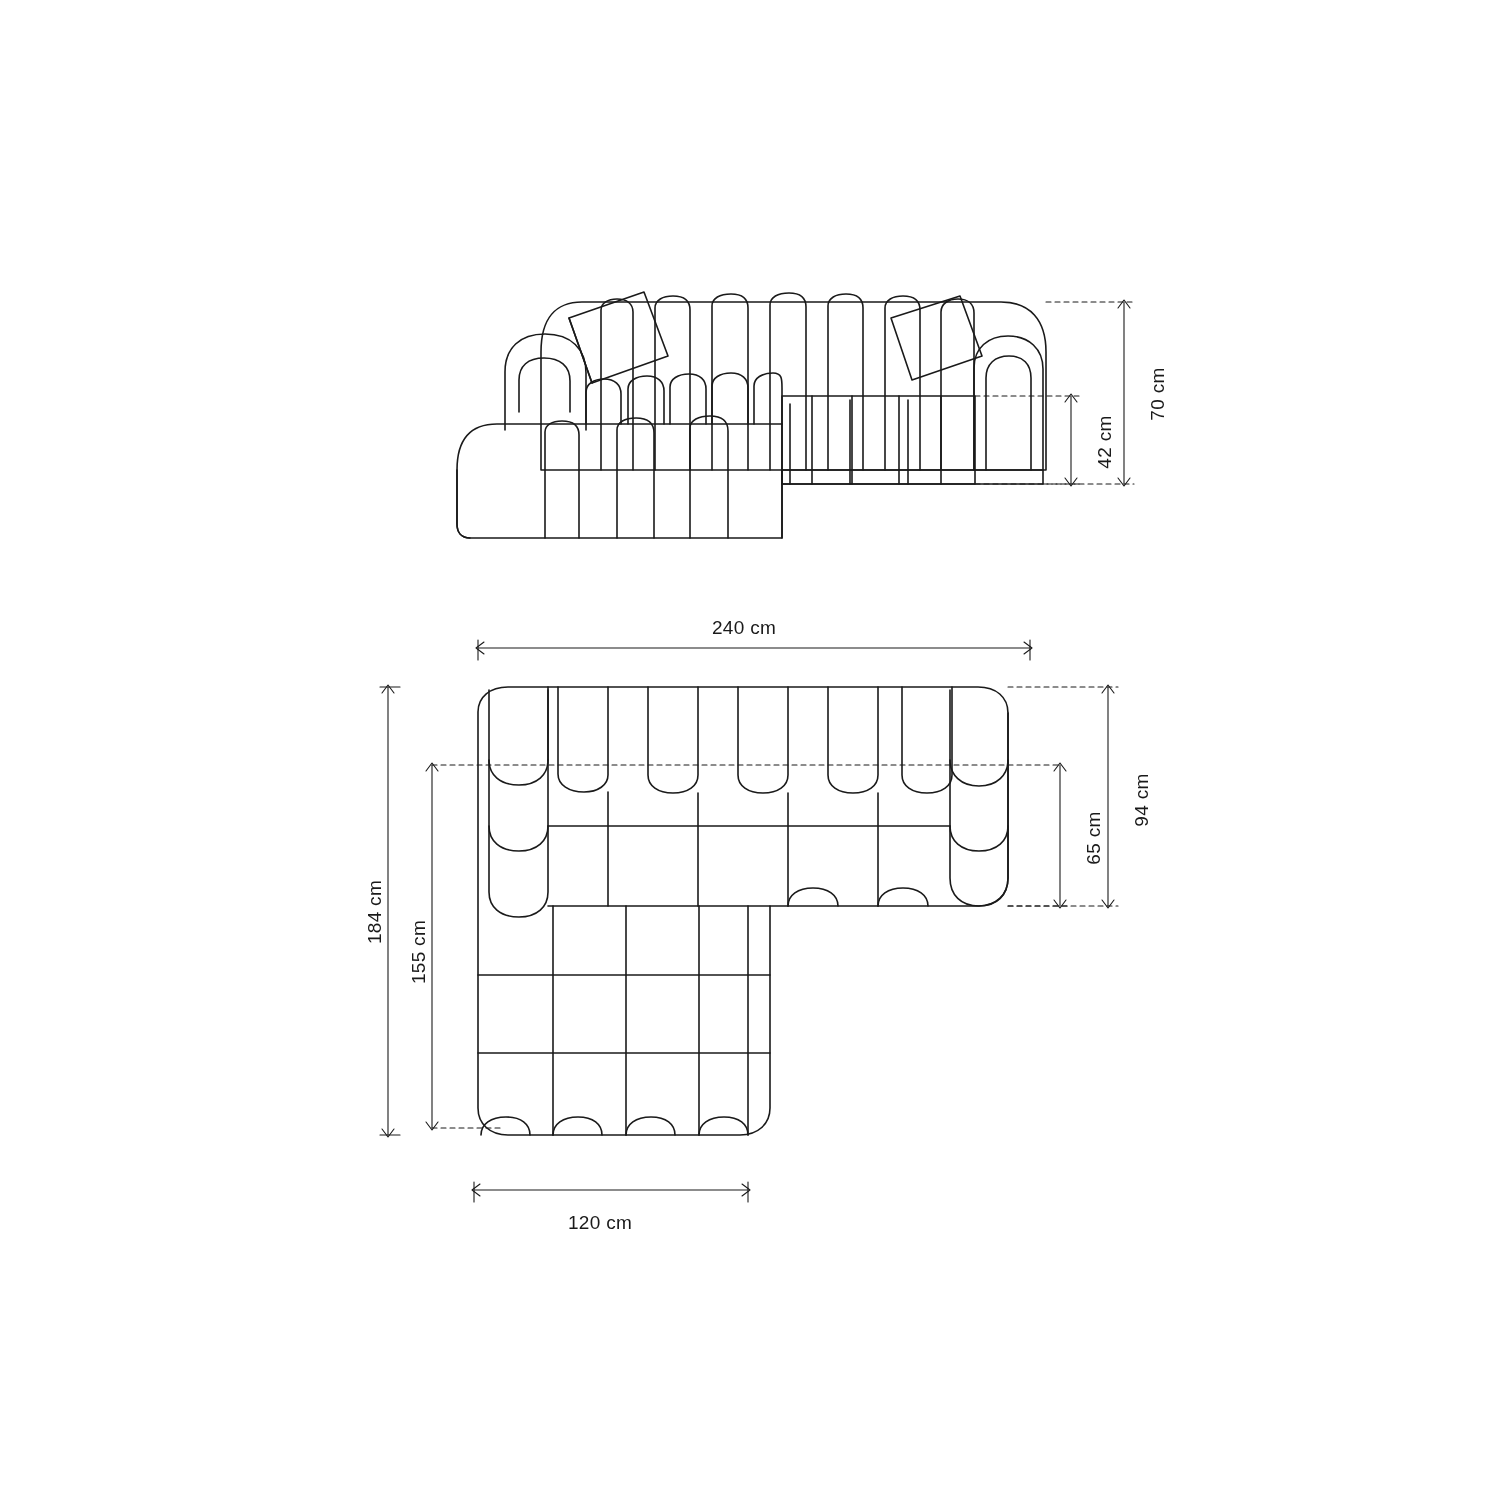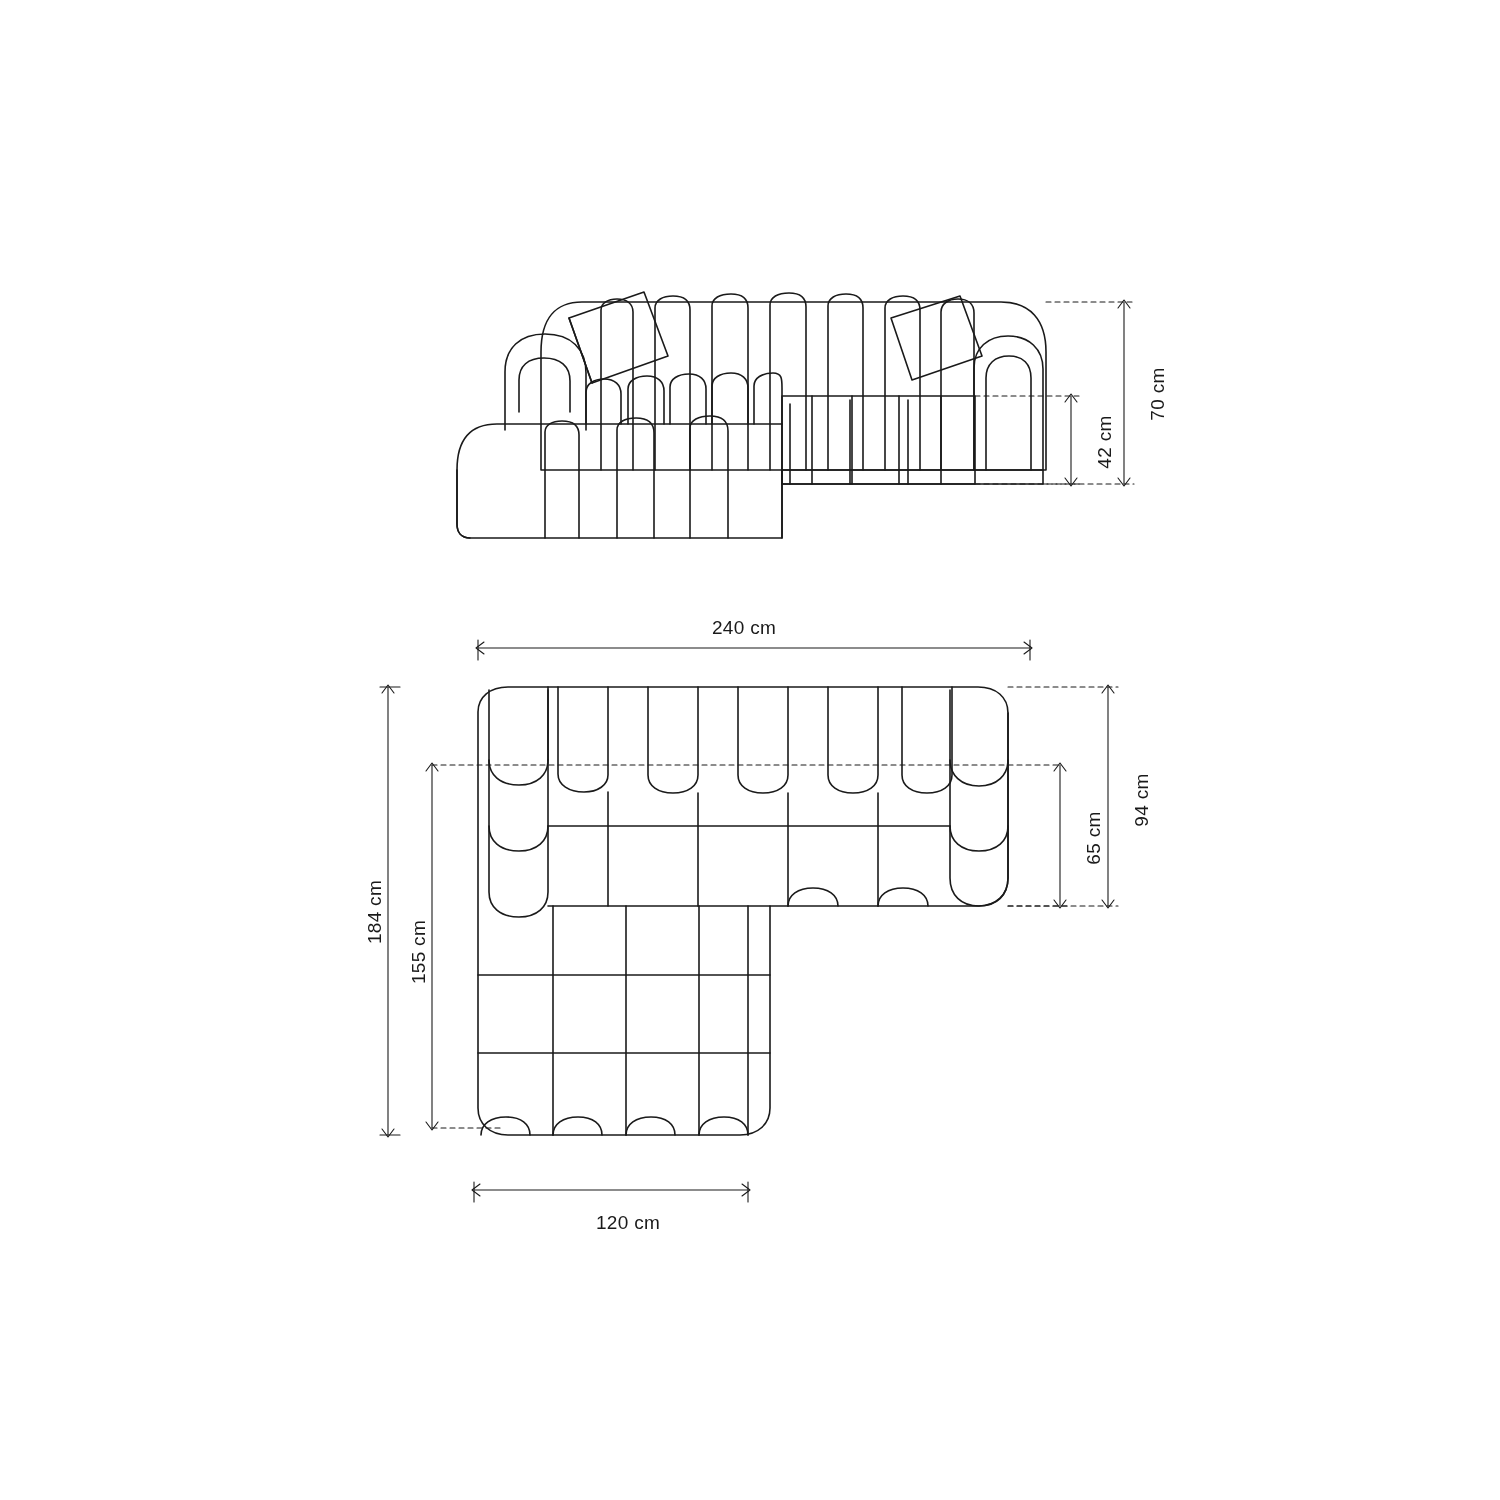--- a/index.html
+++ b/index.html
@@ -232,15 +232,15 @@
   <div class="dim-label" style="left:712px; top:617px;">240 cm</div>
 
   <div class="dim-label vert" style="left:343px; top:901px;">184 cm</div>
 
   <div class="dim-label vert" style="left:387px; top:941px;">155 cm</div>
 
   <div class="dim-label vert" style="left:1115px; top:789px;">94 cm</div>
 
   <div class="dim-label vert" style="left:1067px; top:827px;">65 cm</div>
 
-  <div class="dim-label" style="left:596px; top:1212px;">120 cm</div>
+  <div class="dim-label" style="left:568px; top:1212px;">120 cm</div>
 
 </div>
 
 </body></html>

